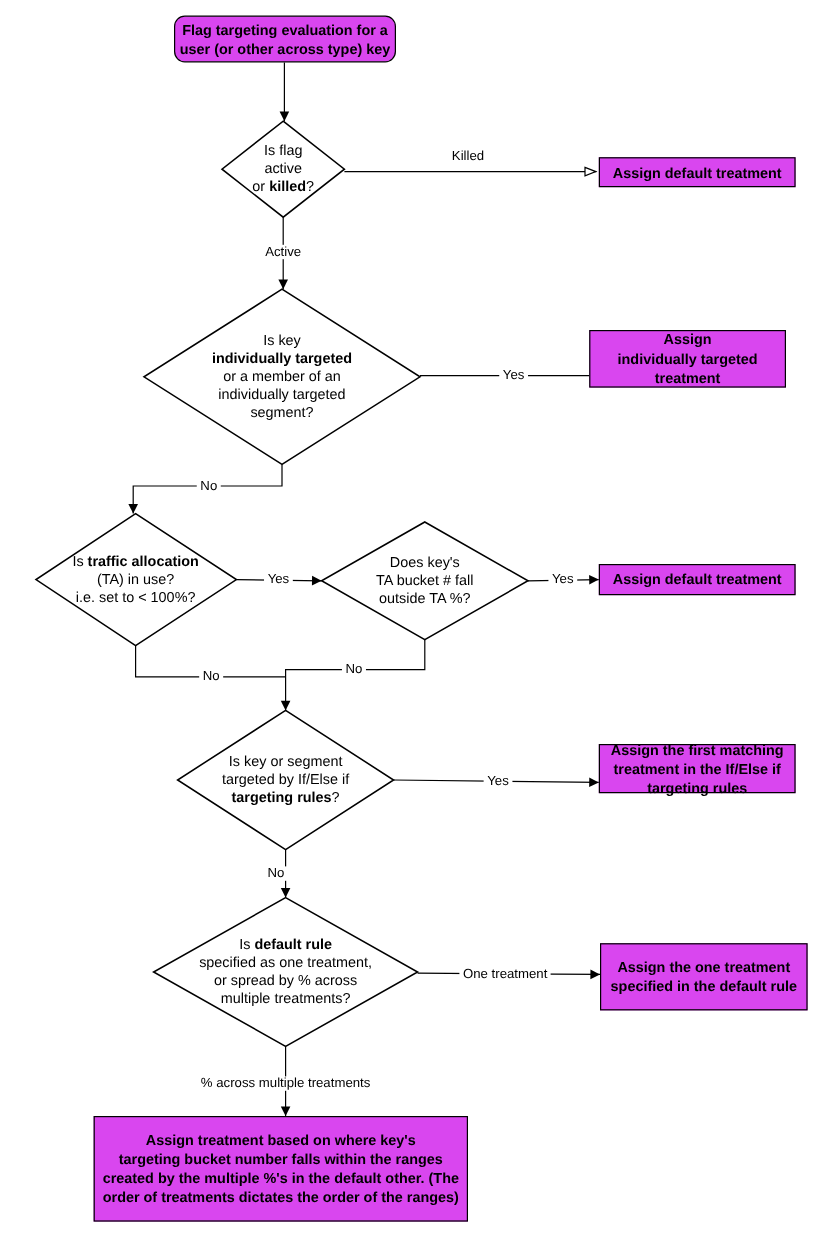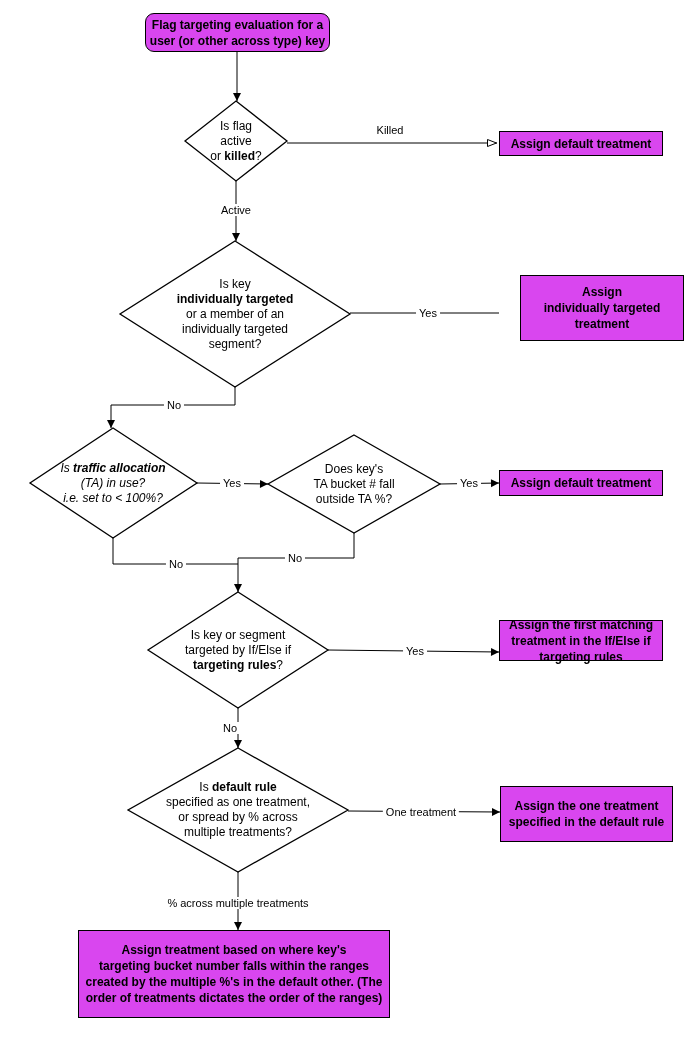--- a/index.html
+++ b/index.html
@@ -72,21 +72,21 @@
       <span class="bl">user (or other across type) key</span>
     </div>
   </div>
 
   <div class="node" style="left:499px; top:131px; width:164px; height:25px;">
     <div>
       <span class="bl">Assign default treatment</span>
     </div>
   </div>
 
-  <div class="node" style="left:520px; top:275px; width:164px; height:66px; line-height:16px;">
+  <div class="node" style="left:491px; top:275px; width:164px; height:48px; line-height:16px;">
     <div>
       <span class="bl">Assign</span>
       <span class="bl">individually targeted</span>
       <span class="bl">treatment</span>
     </div>
   </div>
 
   <div class="node" style="left:499px; top:470px; width:164px; height:26px;">
     <div>
       <span class="bl">Assign default treatment</span>
@@ -124,21 +124,21 @@
   </div>
 
   <div class="dtext" style="left:235px; top:314px;">
     <span class="dl"><span>Is key</span></span>
     <span class="dl"><b>individually targeted</b></span>
     <span class="dl"><span>or a member of an</span></span>
     <span class="dl"><span>individually targeted</span></span>
     <span class="dl"><span>segment?</span></span>
   </div>
 
-  <div class="dtext" style="left:113px; top:483px;font-style:italic;">
+  <div class="dtext" style="left:113px; top:483px;">
     <span class="dl"><span>Is </span><b>traffic allocation</b></span>
     <span class="dl"><span>(TA) in use?</span></span>
     <span class="dl"><span>i.e. set to &lt; 100%?</span></span>
   </div>
 
   <div class="dtext" style="left:354px; top:484px;">
     <span class="dl"><span>Does key's</span></span>
     <span class="dl"><span>TA bucket # fall</span></span>
     <span class="dl"><span>outside TA %?</span></span>
   </div>

